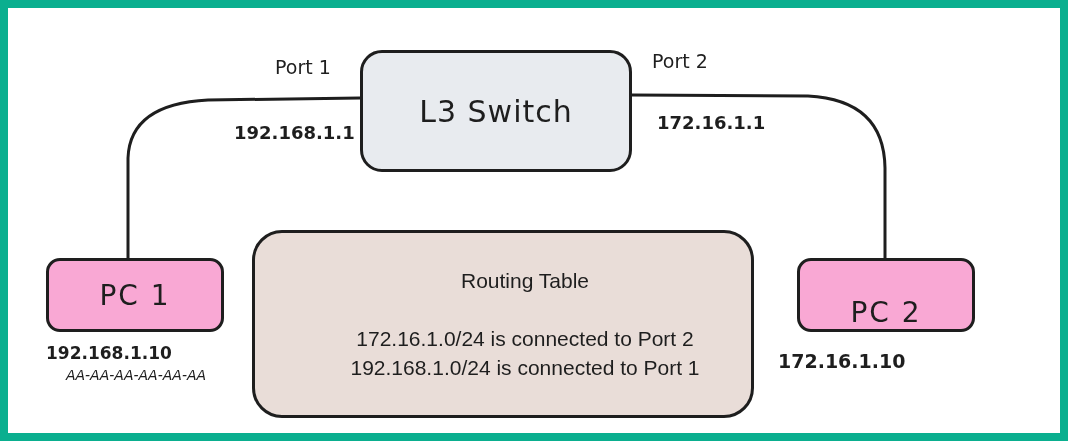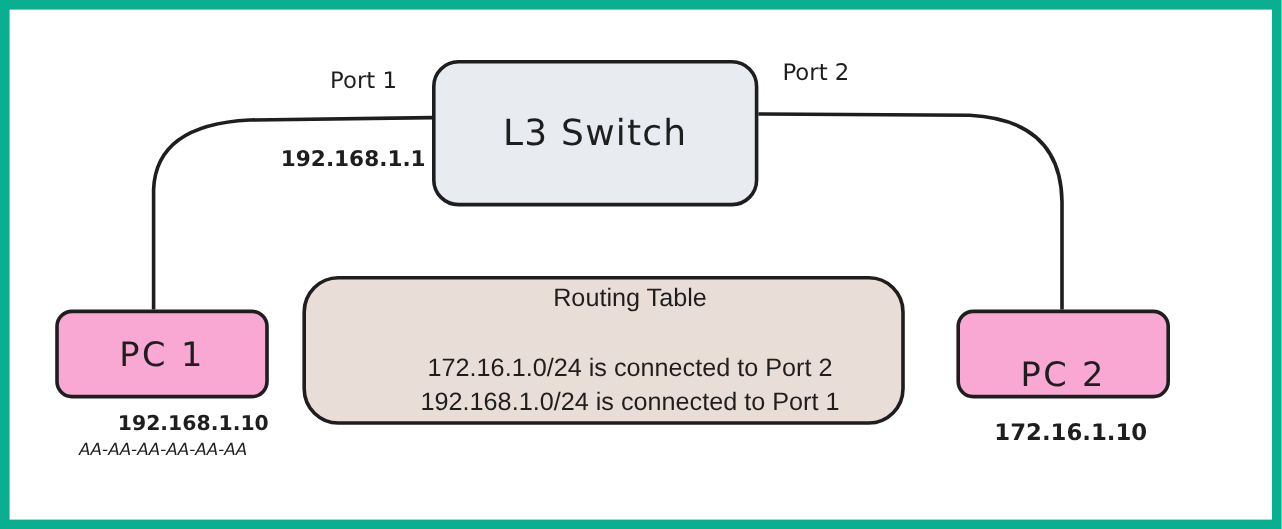--- a/index.html
+++ b/index.html
@@ -31,41 +31,41 @@
     }
     .pc {
       width: 178px; height: 74px;
       background: #f9a8d4;
       font-size: 28px; letter-spacing: 2px;
       border-radius: 14px;
     }
     .pc1 { left: 38px; top: 250px; }
     .pc2 { left: 789px; top: 250px; align-items: flex-end; }
     .rt {
-      left: 244px; top: 222px; width: 502px; height: 124px;
+      left: 244px; top: 222px; width: 502px; height: 188px;
       background: #e9ddd8;
       border-radius: 30px;
       flex-direction: column;
       font-family: "Liberation Sans", sans-serif;
       font-size: 21px; line-height: 29px;
       text-align: center;
       padding-left: 44px;
     }
     .rt .title { margin-bottom: 29px; }
     .label {
       position: absolute;
       font-family: "DejaVu Sans", sans-serif;
       font-size: 19px;
       white-space: nowrap;
     }
     .port1 { left: 267px; top: 48px; }
     .port2 { left: 644px; top: 42px; }
     .ip-sw1 { left: 226px; top: 114px; font-weight: bold; font-size: 18px; }
     .ip-sw2 { left: 649px; top: 104px; font-weight: bold; font-size: 18px; }
-    .pc-ip { position: absolute; text-align: right; font-size: 17px; font-weight: bold; }
+    .pc-ip { position: absolute; text-align: left; font-size: 17px; font-weight: bold; }
     .pc1-ip { left: 38px; width: 178px; top: 335px; }
     .pc2-ip { left: 770px; width: 178px; top: 342px; font-size: 19px; }
     .mac1 { position: absolute; left: 22px; width: 212px; top: 359px; text-align: center;
             font-style: italic; font-size: 14px; }
     .mac2 { position: absolute; left: 752px; width: 276px; top: 370px; text-align: center;
             font-family: "DejaVu Serif", serif; font-size: 21px; }
   </style>
 </head>
 <body>
 
@@ -78,20 +78,21 @@
     <path d="M 624 87 L 800 88 Q 876 92 877 160 L 877 250" fill="none" stroke="#1e1e1e" stroke-width="3"></path>
   </svg>
 
   <div class="node switch">
     <span>L3 Switch</span>
   </div>
 
   <span class="label port1">Port 1</span>
   <span class="label port2">Port 2</span>
   <span class="label ip-sw1">192.168.1.1</span>
+  <span class="label ip-sw2">172.16.1.1</span>
 
   <div class="node pc pc1">
     <span>PC 1</span>
   </div>
   <div class="pc-ip pc1-ip">192.168.1.10</div>
   <div class="mac1">AA-AA-AA-AA-AA-AA</div>
 
   <div class="node rt">
     <div class="title">Routing Table</div>
     <div>172.16.1.0/24 is connected to Port 2</div>

